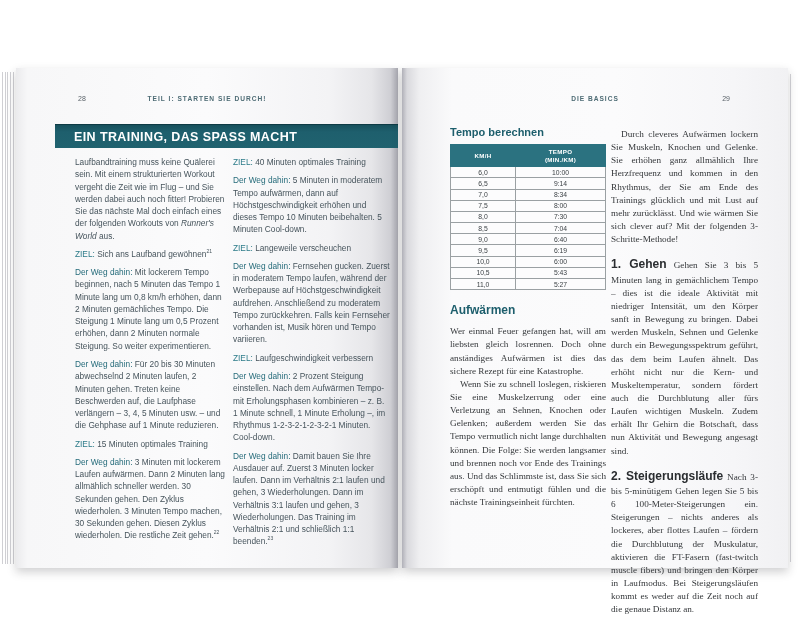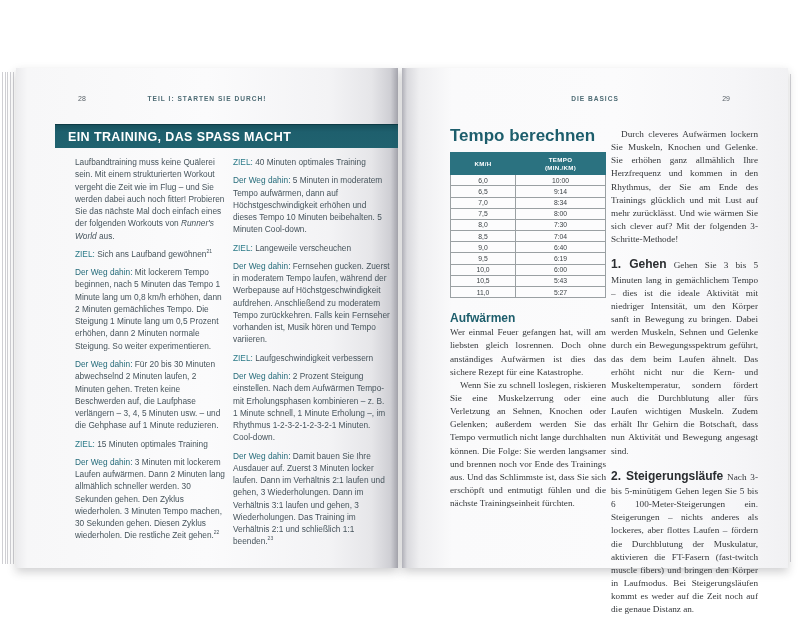--- a/index.html
+++ b/index.html
@@ -31,41 +31,41 @@
     font-size:6.6px;font-weight:bold;letter-spacing:1px;color:#4d6b74;
   }
   .pagenum{position:absolute;top:27px;font-size:7px;color:#5a6269;}
   .pagenum-left{left:62px;}
   .pagenum-right{right:58px;}
   .title-banner{
     position:absolute;left:39px;right:0;top:56px;height:24px;
     background:linear-gradient(to bottom,#17505c 0%,#1e5f6d 30%,#20626f 100%);
     border-top:1px solid #0e3b45;
     color:#ffffff;font-weight:bold;font-size:12.5px;line-height:24px;
-    letter-spacing:.4px;padding-left:13px;box-sizing:border-box;
+    letter-spacing:.4px;padding-left:19px;box-sizing:border-box;
     white-space:nowrap;
   }
   .cols{position:absolute;left:42px;top:88px;display:flex;gap:6px;margin-left:17px;}
   .colA{width:152px;}
   .colB{width:158px;}
   .lp p{margin:0 0 6px;font-size:8.3px;line-height:1.48;color:#46545c;text-align:left;}
   .lbl{font-weight:normal;color:#256b7a;text-align:center;}
   .goal{color:#46545c;}
   .goal .lbl{color:#2a7a88;}
   sup{font-size:5px;line-height:0;}
   .ital{font-style:italic;}
 
   
   .rp-col1{position:absolute;left:48px;top:58px;width:156px;}
   .rp-col2{position:absolute;left:209px;top:60px;width:147px;}
   .rp-heading{
     font-family:"Liberation Sans",sans-serif;
-    font-size:17px;font-weight:bold;color:#1d5e6c;margin:0 0 6px;
+    font-size:11px;font-weight:bold;color:#1d5e6c;margin:0 0 6px;
   }
-  .rp-heading2{margin-top:13px;margin-bottom:1px;font-size:12px;}
+  .rp-heading2{margin-top:13px;margin-bottom:8px;font-size:12px;}
   .serif{
     font-family:"Liberation Serif",serif;
     font-size:9.2px;line-height:1.43;color:#35383b;
     text-align:justify;margin:0 0 0;
   }
   .serif.gap{margin-bottom:10px;}
   .indent{text-indent:10px;}
   .runin{font-family:"Liberation Sans",sans-serif;font-weight:bold;font-size:12px;color:#2a2d30;}
 
   table.pace{

